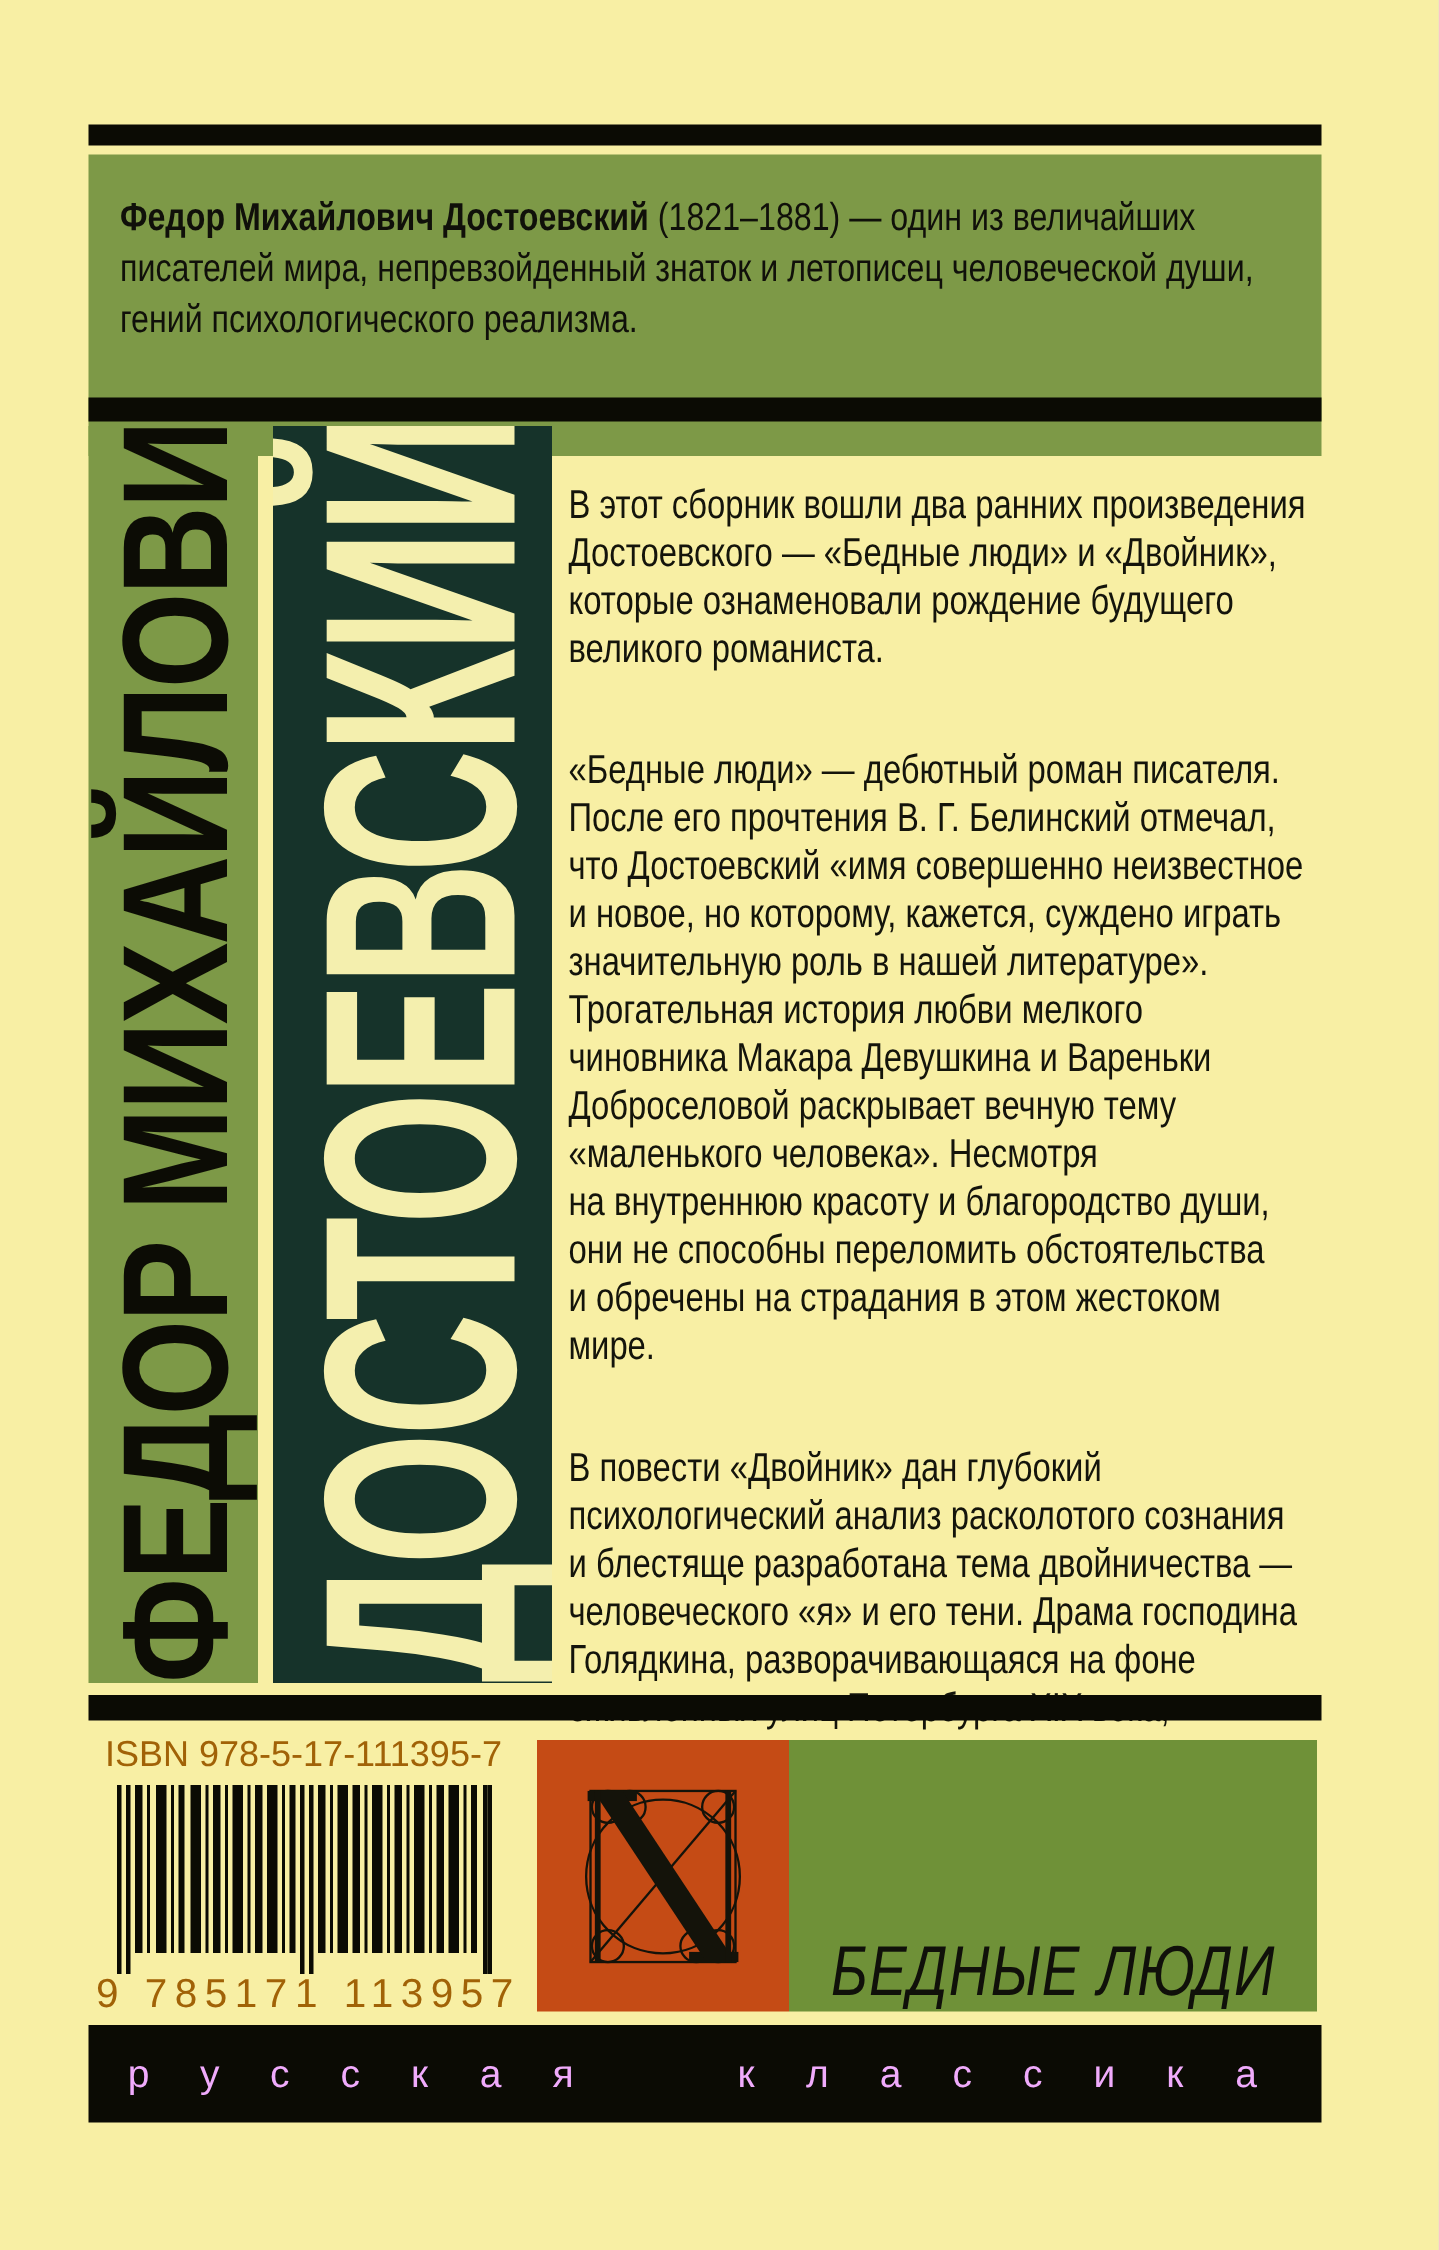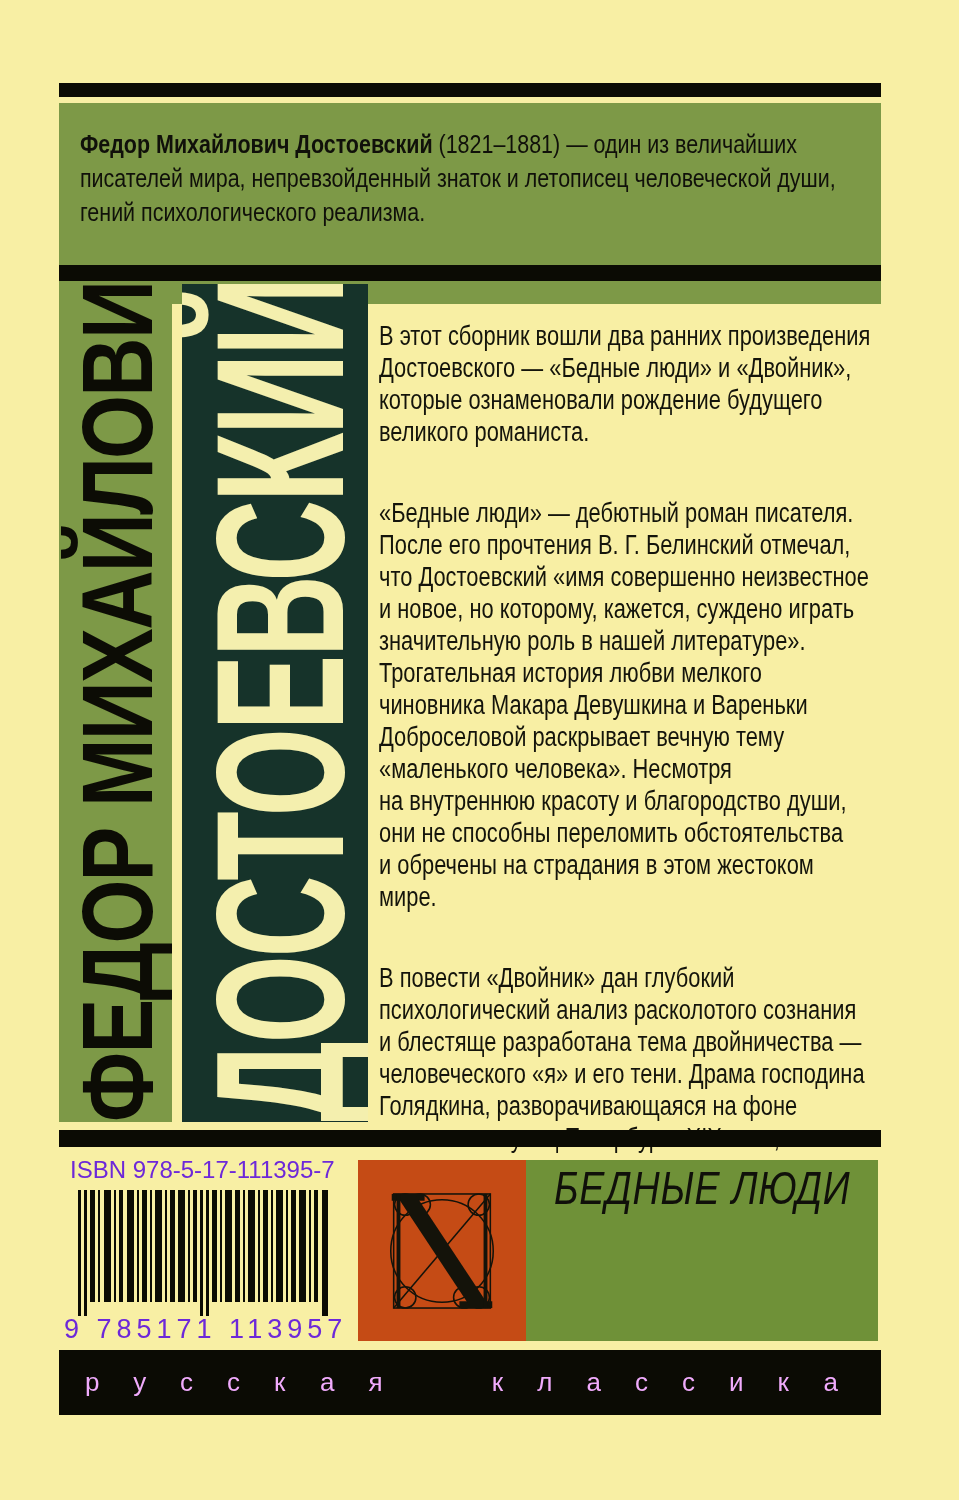--- a/index.html
+++ b/index.html
@@ -38,37 +38,37 @@
 
   
   .annotation{
     position:absolute; left:379px; top:288px; width:625px;
     transform:scaleX(0.81); transform-origin:0 0;
     font-size:27px; line-height:32px; color:#14140b; white-space:pre-line;
   }
   .annotation p{margin:0 0 17px 0;}
 
   
-  .isbn-area{position:absolute; left:70px; top:1156px; width:280px; color:#6d28d9;}
+  .isbn-area{position:absolute; left:70px; top:1156px; width:280px; color:#a16207;}
   .isbn-label{width:264px; text-align:center; font-size:24px; letter-spacing:0px; white-space:nowrap;}
   .barcode-wrap{position:relative; width:250px; height:158px; margin-left:8px; margin-top:6px;}
   .barcode-svg{position:absolute; left:0; top:0;}
   .isbn-digits{
     position:absolute; left:-14px; top:124px; width:290px;
     font-size:27px; letter-spacing:5px; white-space:nowrap;
   }
 
   
   .logo-block{
     position:absolute; left:358px; top:1160px; width:168px; height:181px;
     background:#c54b15; display:flex; align-items:center; justify-content:center;
   }
   .title-block{
     position:absolute; left:526px; top:1160px; width:352px; height:181px;
-    background:#6f9138; display:flex; align-items:flex-start; justify-content:center;
+    background:#6f9138; display:flex; align-items:flex-end; justify-content:center;
   }
   .title-text{
     font-size:47px; font-style:italic; font-weight:400; color:#10100a;
     transform:scaleX(0.8); letter-spacing:1px; white-space:nowrap;
   }
 
   
   .series-strip{
     position:absolute; left:59px; top:1350px; width:822px; height:65px;
     background:#0b0b04; display:flex; align-items:center; justify-content:center; overflow:hidden;

